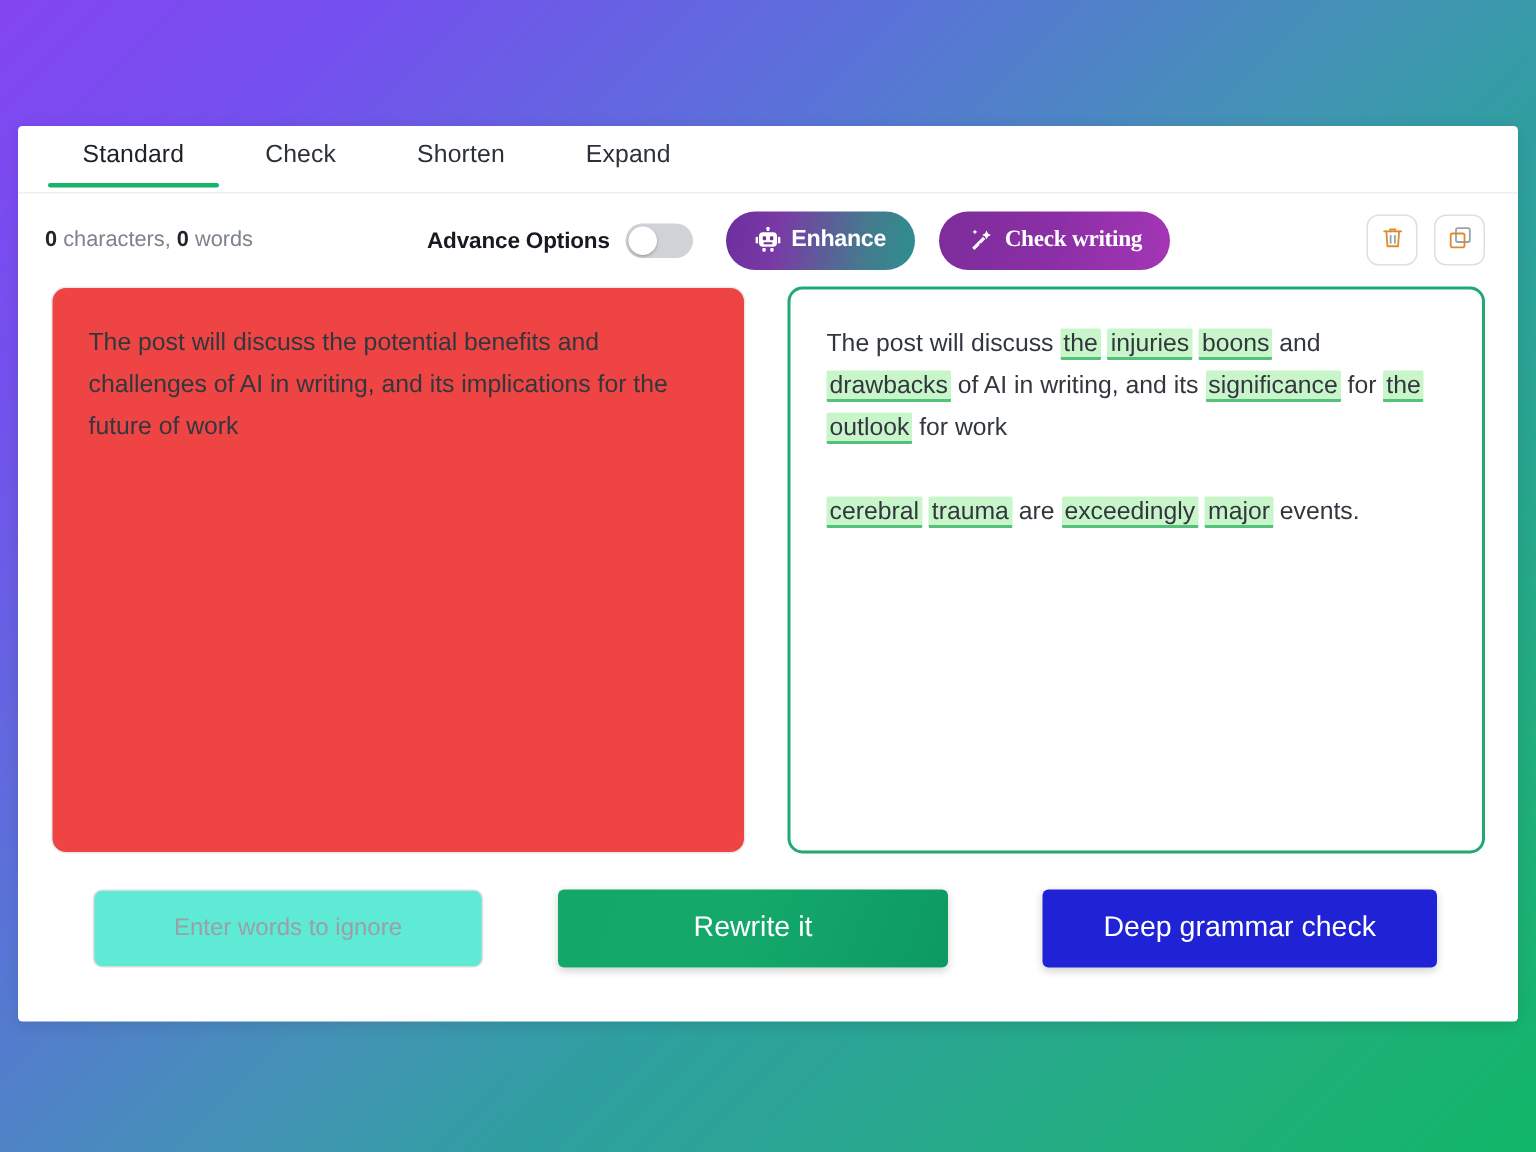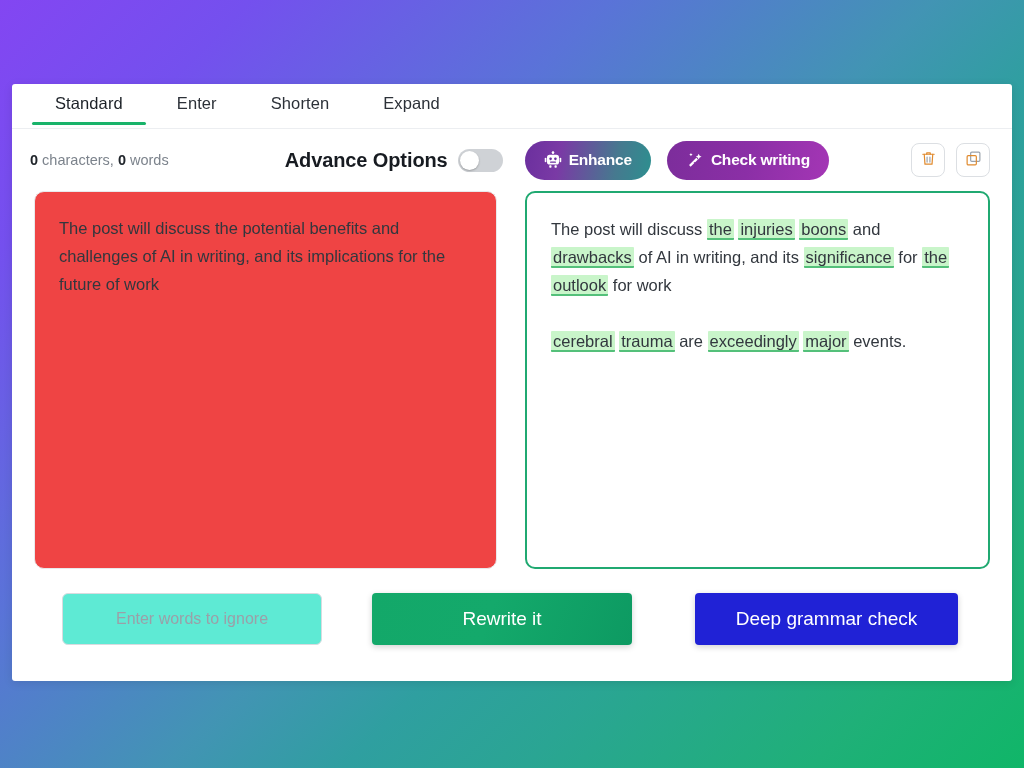--- a/index.html
+++ b/index.html
@@ -86,21 +86,21 @@
   }
   .counts b { color: #20252b; font-weight: 700; }
 
   .advance-wrap {
     display: flex;
     align-items: center;
     gap: 10px;
     margin-left: 116px;
   }
   .advance-label {
-    font-size: 20px;
+    font-size: 15px;
     font-weight: 700;
     color: #171b21;
     letter-spacing: -0.1px;
     white-space: nowrap;
   }
   .toggle {
     width: 45px;
     height: 23px;
     border-radius: 13px;
     background: #cfd2d6;
@@ -135,20 +135,21 @@
     letter-spacing: -0.2px;
     white-space: nowrap;
   }
   .btn-enhance {
     margin-left: 22px;
     background: linear-gradient(100deg, #6b2f9e 0%, #7a3aa5 28%, #46798f 72%, #2d8f8f 100%);
   }
   .btn-check {
     margin-left: 16px;
     background: linear-gradient(100deg, #7c2d9b 0%, #8b2fa6 50%, #a436b5 100%);
+    font-family: Liberation Serif, serif;
   }
   .btn-pill svg { flex: none; display: block; }
 
   .icon-btns {
     margin-left: auto;
     display: flex;
     gap: 11px;
   }
   .icon-btn {
     width: 34px;
@@ -242,21 +243,21 @@
     box-shadow: 0 2px 6px rgba(0,0,0,0.18);
   }
 </style>
 </head>
 <body>
 
 <div class="app-card">
 
   <div class="tabbar">
     <button class="tab active">Standard</button>
-    <button class="tab">Enter</button>
+    <button class="tab">Check</button>
     <button class="tab">Shorten</button>
     <button class="tab">Expand</button>
   </div>
 
   <div class="toolbar">
 
     <div class="counts">
       <b>0</b>
       <span>characters,</span>
       <b>0</b>

